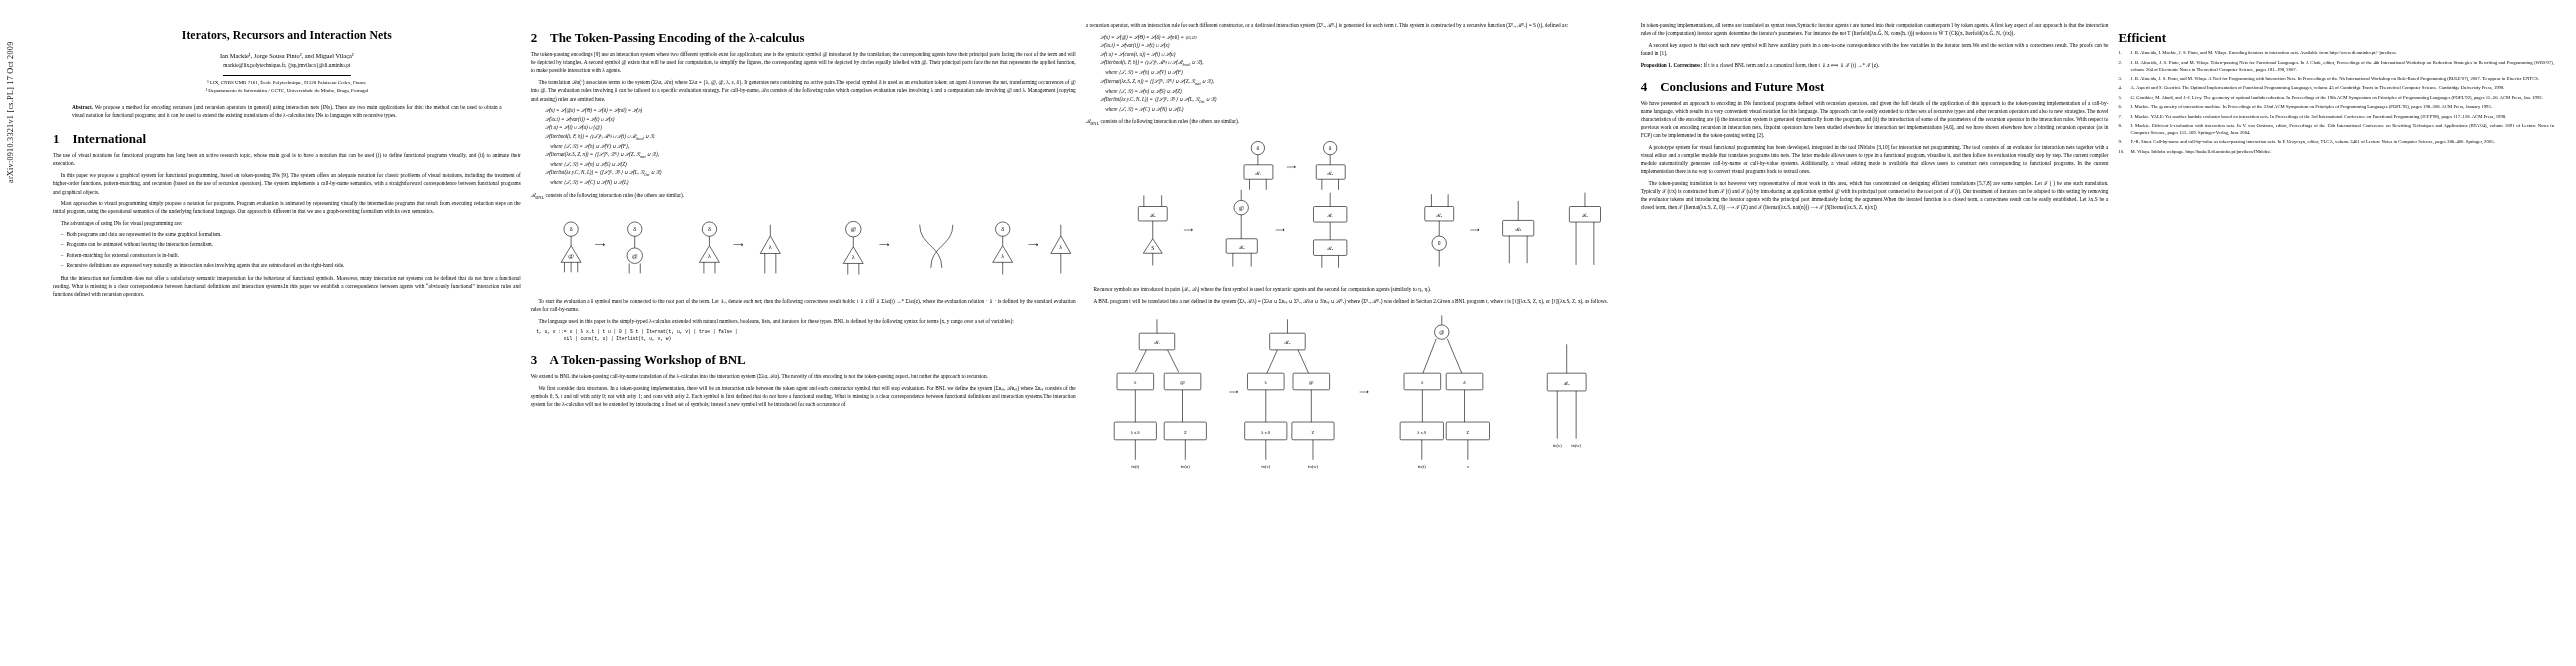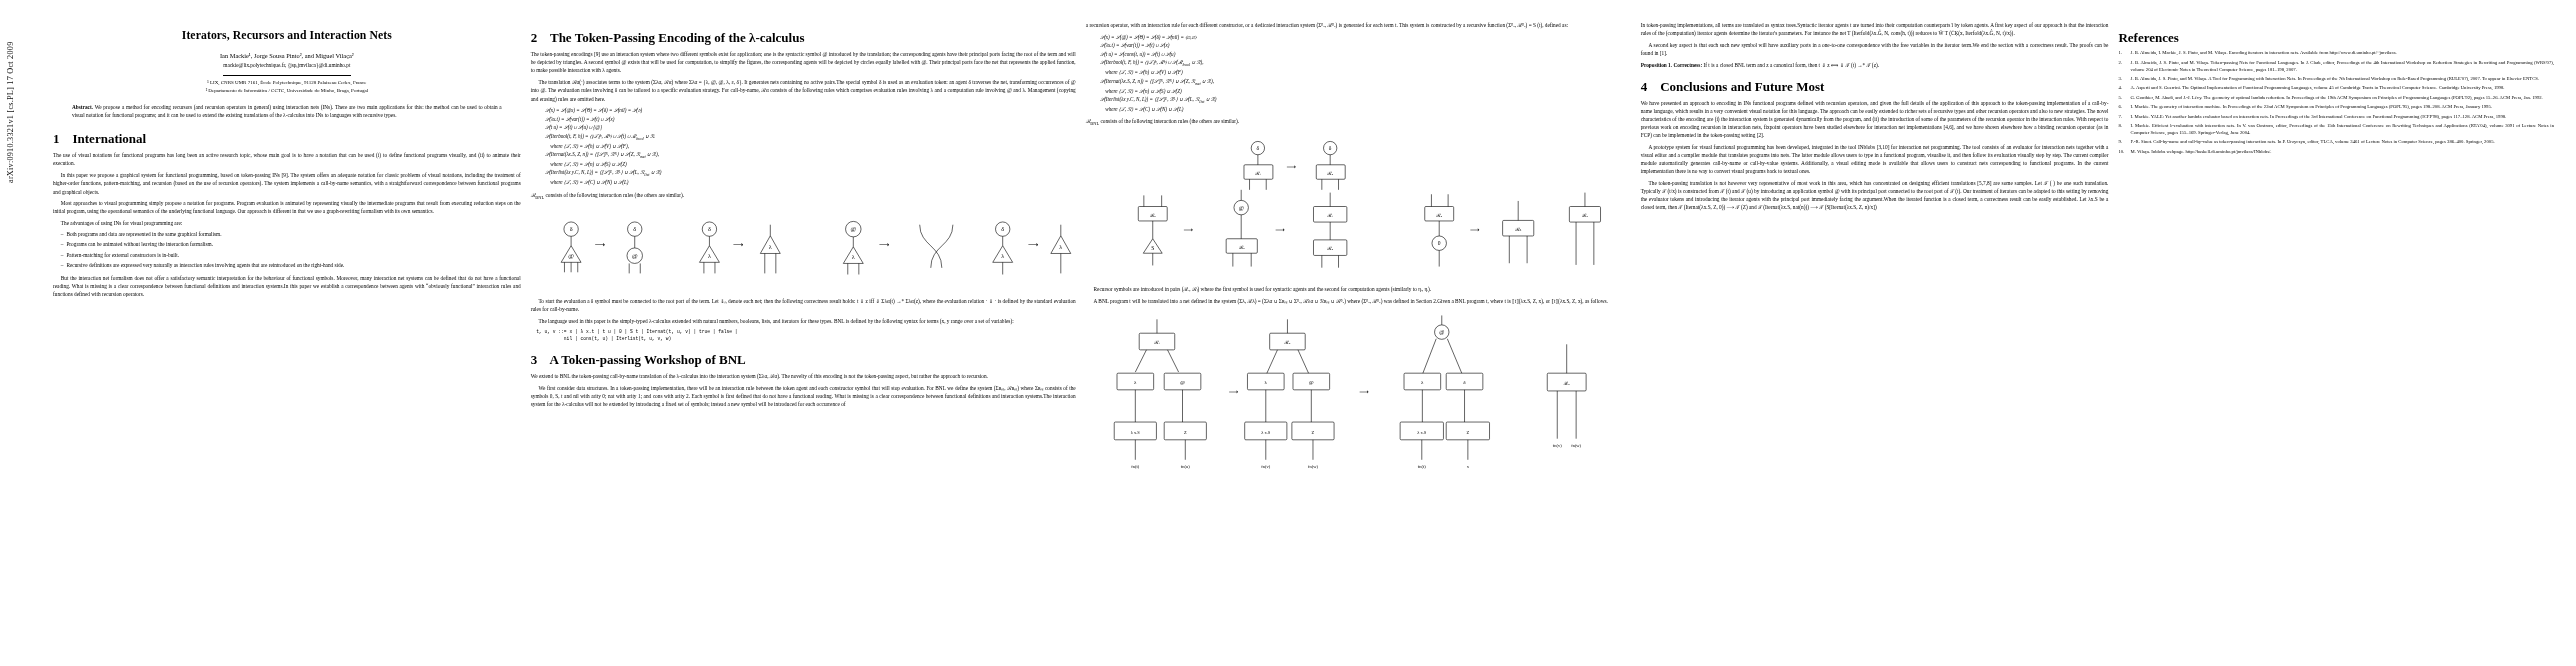--- a/index.html
+++ b/index.html
@@ -438,21 +438,21 @@
       <h2 class="sec">
         <span>4</span>&nbsp;&nbsp;&nbsp;
         <span>Conclusions and Future Most</span>
       </h2>
       <p class="noind">We have presented an approach to encoding in INs functional programs defined with recursion operators, and given the full details of the application of this approach to the token-passing implementation of a call-by-name language, which results in a very convenient visual notation for this language. The approach can be easily extended to richer sets of recursive types and other recursion operators and also to new strategies. The novel characteristics of the encoding are (i) the interaction system is generated dynamically from the program, and (ii) the introduction of some of the parameters of the recursion operator in the interaction rules. With respect to previous work on encoding recursion in interaction nets, fixpoint operators have been studied elsewhere for interaction net implementations [4,6], and we have shown elsewhere how a binding recursion operator (as in FCP) can be implemented in the token-passing setting [2].</p>
       <p>A prototype system for visual functional programming has been developed, integrated in the tool INblobs [3,10] for interaction net programming. The tool consists of an evaluator for interaction nets together with a visual editor and a compiler module that translates programs into nets. The latter module allows users to type in a functional program, visualise it, and then follow its evaluation visually step by step. The current compiler module automatically generates call-by-name or call-by-value systems. Additionally, a visual editing mode is available that allows users to construct nets corresponding to functional programs. In the current implementation there is no way to convert visual programs back to textual ones.</p>
       <p>The token-passing translation is not however very representative of most work in this area, which has concentrated on designing efficient translations [5,7,8] are some samples. Let 𝒯 ( ) be one such translation. Typically 𝒯 (t/x) is constructed from 𝒯 (t) and 𝒯 (u) by introducing an application symbol @ with its principal port connected to the root port of 𝒯 (t). Our treatment of iterators can be adapted to this setting by removing the evaluator tokens and introducing the iterator agents with the principal port immediately facing the argument.When the iterated function is a closed term, a correctness result can be easily established. Let λx.S be a closed term, then 𝒯 (Iternat(λx.S, Z, 0)) ⟶ 𝒯 (Z) and 𝒯 (Iternat(λx.S, nat(n))) ⟶ 𝒯 (S[Iternat(λx.S, Z, n)/x])</p>
     </div>
 
     <div class="col last">
-      <h2 class="sec">References</h2>
+      <h2 class="sec">Efficient</h2>
       <div class="refs">
         <div class="refitem"><span class="n">1.</span><span>J. B. Almeida, I. Mackie, J. S. Pinto, and M. Vilaça. Encoding iterators in interaction nets. Available from http://www.di.uminho.pt/~jmvilaca.</span></div>
         <div class="refitem"><span class="n">2.</span><span>J. B. Almeida, J. S. Pinto, and M. Vilaça. Token-passing Nets for Functional Languages. In J. Clark, editor, Proceedings of the 4th International Workshop on Reduction Strategies in Rewriting and Programming (WRS'07), volume 204 of Electronic Notes in Theoretical Computer Science, pages 181–198, 2007.</span></div>
         <div class="refitem"><span class="n">3.</span><span>J. B. Almeida, J. S. Pinto, and M. Vilaça. A Tool for Programming with Interaction Nets. In Proceedings of the 7th International Workshop on Rule-Based Programming (RULE'07), 2007. To appear in Elsevier ENTCS.</span></div>
         <div class="refitem"><span class="n">4.</span><span>A. Asperti and S. Guerrini. The Optimal Implementation of Functional Programming Languages, volume 45 of Cambridge Tracts in Theoretical Computer Science. Cambridge University Press, 1998.</span></div>
         <div class="refitem"><span class="n">5.</span><span>G. Gonthier, M. Abadi, and J.-J. Lévy. The geometry of optimal lambda reduction. In Proceedings of the 19th ACM Symposium on Principles of Programming Languages (POPL'92), pages 15–26. ACM Press, Jan. 1992.</span></div>
         <div class="refitem"><span class="n">6.</span><span>I. Mackie. The geometry of interaction machine. In Proceedings of the 22nd ACM Symposium on Principles of Programming Languages (POPL'95), pages 198–208. ACM Press, January 1995.</span></div>
         <div class="refitem"><span class="n">7.</span><span>I. Mackie. YALE: Yet another lambda evaluator based on interaction nets. In Proceedings of the 3rd International Conference on Functional Programming (ICFP'98), pages 117–128. ACM Press, 1998.</span></div>
         <div class="refitem"><span class="n">8.</span><span>I. Mackie. Efficient λ-evaluation with interaction nets. In V. van Oostrom, editor, Proceedings of the 15th International Conference on Rewriting Techniques and Applications (RTA'04), volume 3091 of Lecture Notes in Computer Science, pages 155–169. Springer-Verlag, June 2004.</span></div>
         <div class="refitem"><span class="n">9.</span><span>F.-R. Sinot. Call-by-name and call-by-value as token-passing interaction nets. In P. Urzyczyn, editor, TLCA, volume 3461 of Lecture Notes in Computer Science, pages 386–400. Springer, 2005.</span></div>

